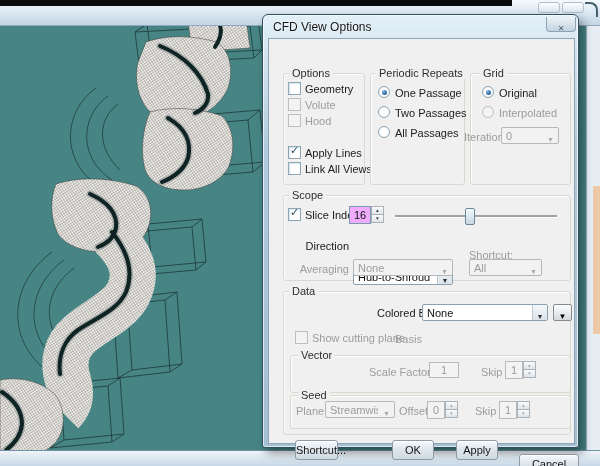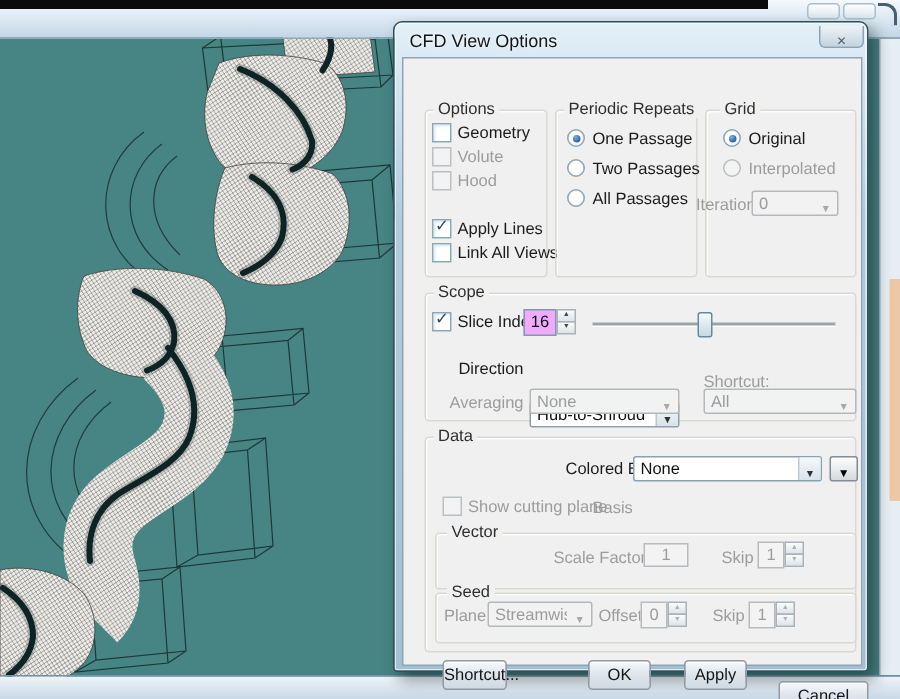--- a/index.html
+++ b/index.html
@@ -266,21 +266,21 @@
       <div class="combo" style="left:84px;top:197px;width:100px;margin-top:32px;">
         <span class="val">Hub-to-Shroud</span>
         <span class="az"><span>▼</span></span>
       </div>
       <div class="slabel dis" style="left:200px;top:210px;">Shortcut:</div>
       <div class="slabel dis ralign" style="left:30px;top:224px;width:50px;">Averaging</div>
       <div class="combo dis" style="left:84px;top:220px;width:100px;">
         <span class="val">None</span>
         <span class="az"><span>▼</span></span>
       </div>
-      <div class="combo dis" style="left:200px;top:220px;width:102px;">
+      <div class="combo dis" style="left:200px;top:220px;width:73px;">
         <span class="val">All</span>
         <span class="az"><span>▼</span></span>
       </div>
 
       <div class="gb" style="left:14px;top:252px;width:288px;height:144px;"></div>
       <div class="cap" style="left:20px;top:246px;">Data</div>
       <div class="slabel" style="left:108px;top:268px;">Colored By</div>
       <div class="combo" style="left:153px;top:265px;width:126px;">
         <span class="val">None</span>
         <span class="az"><span>▼</span></span>

